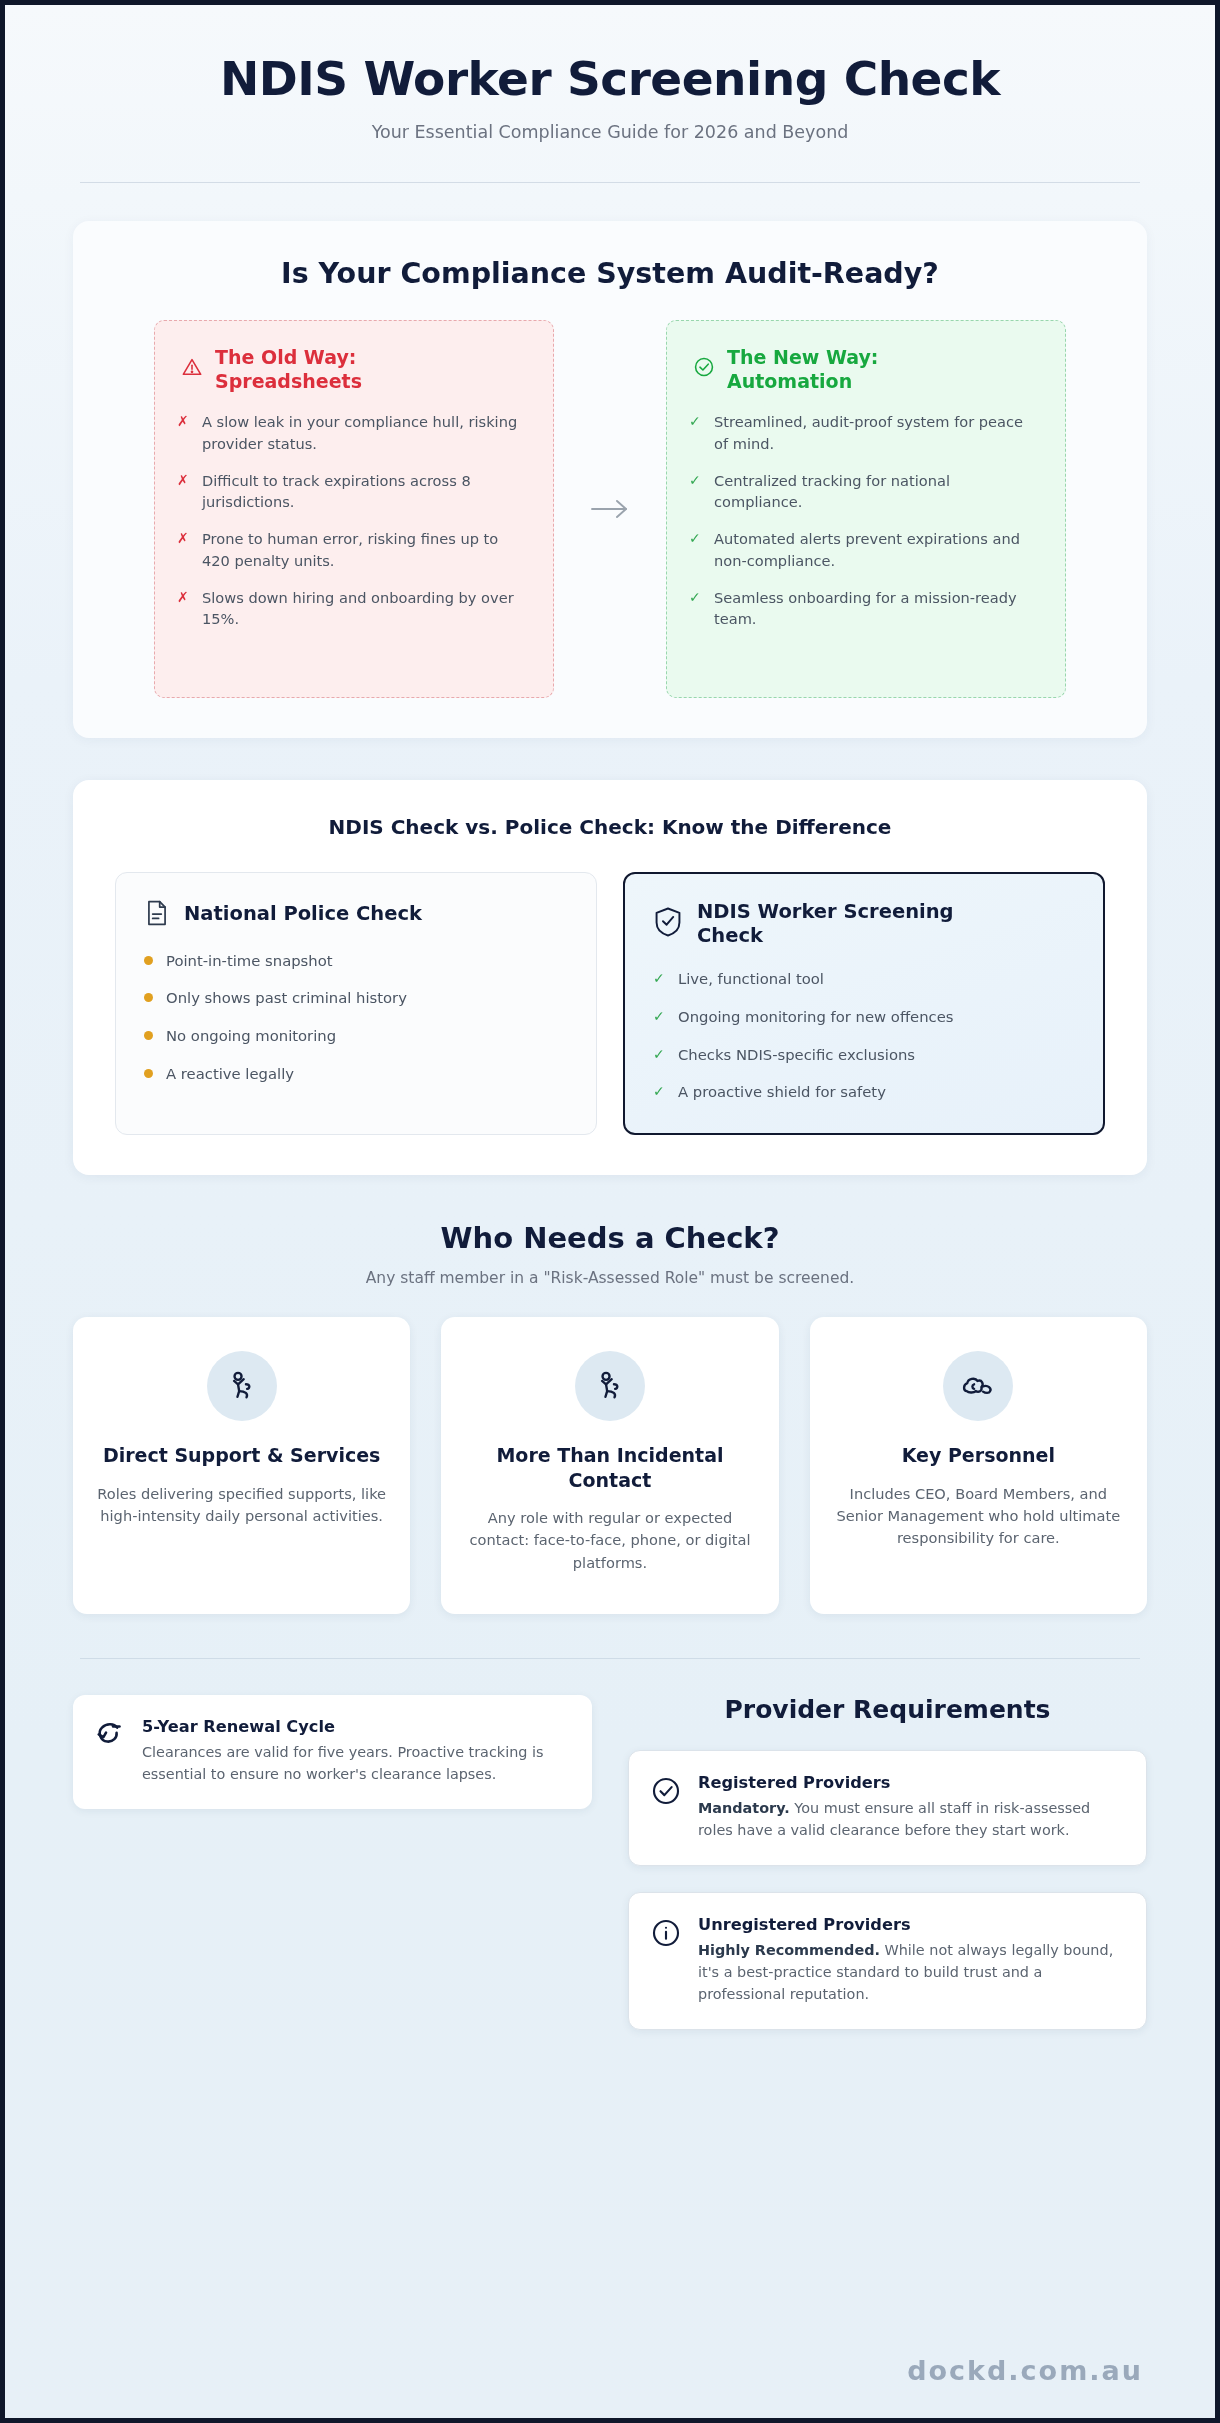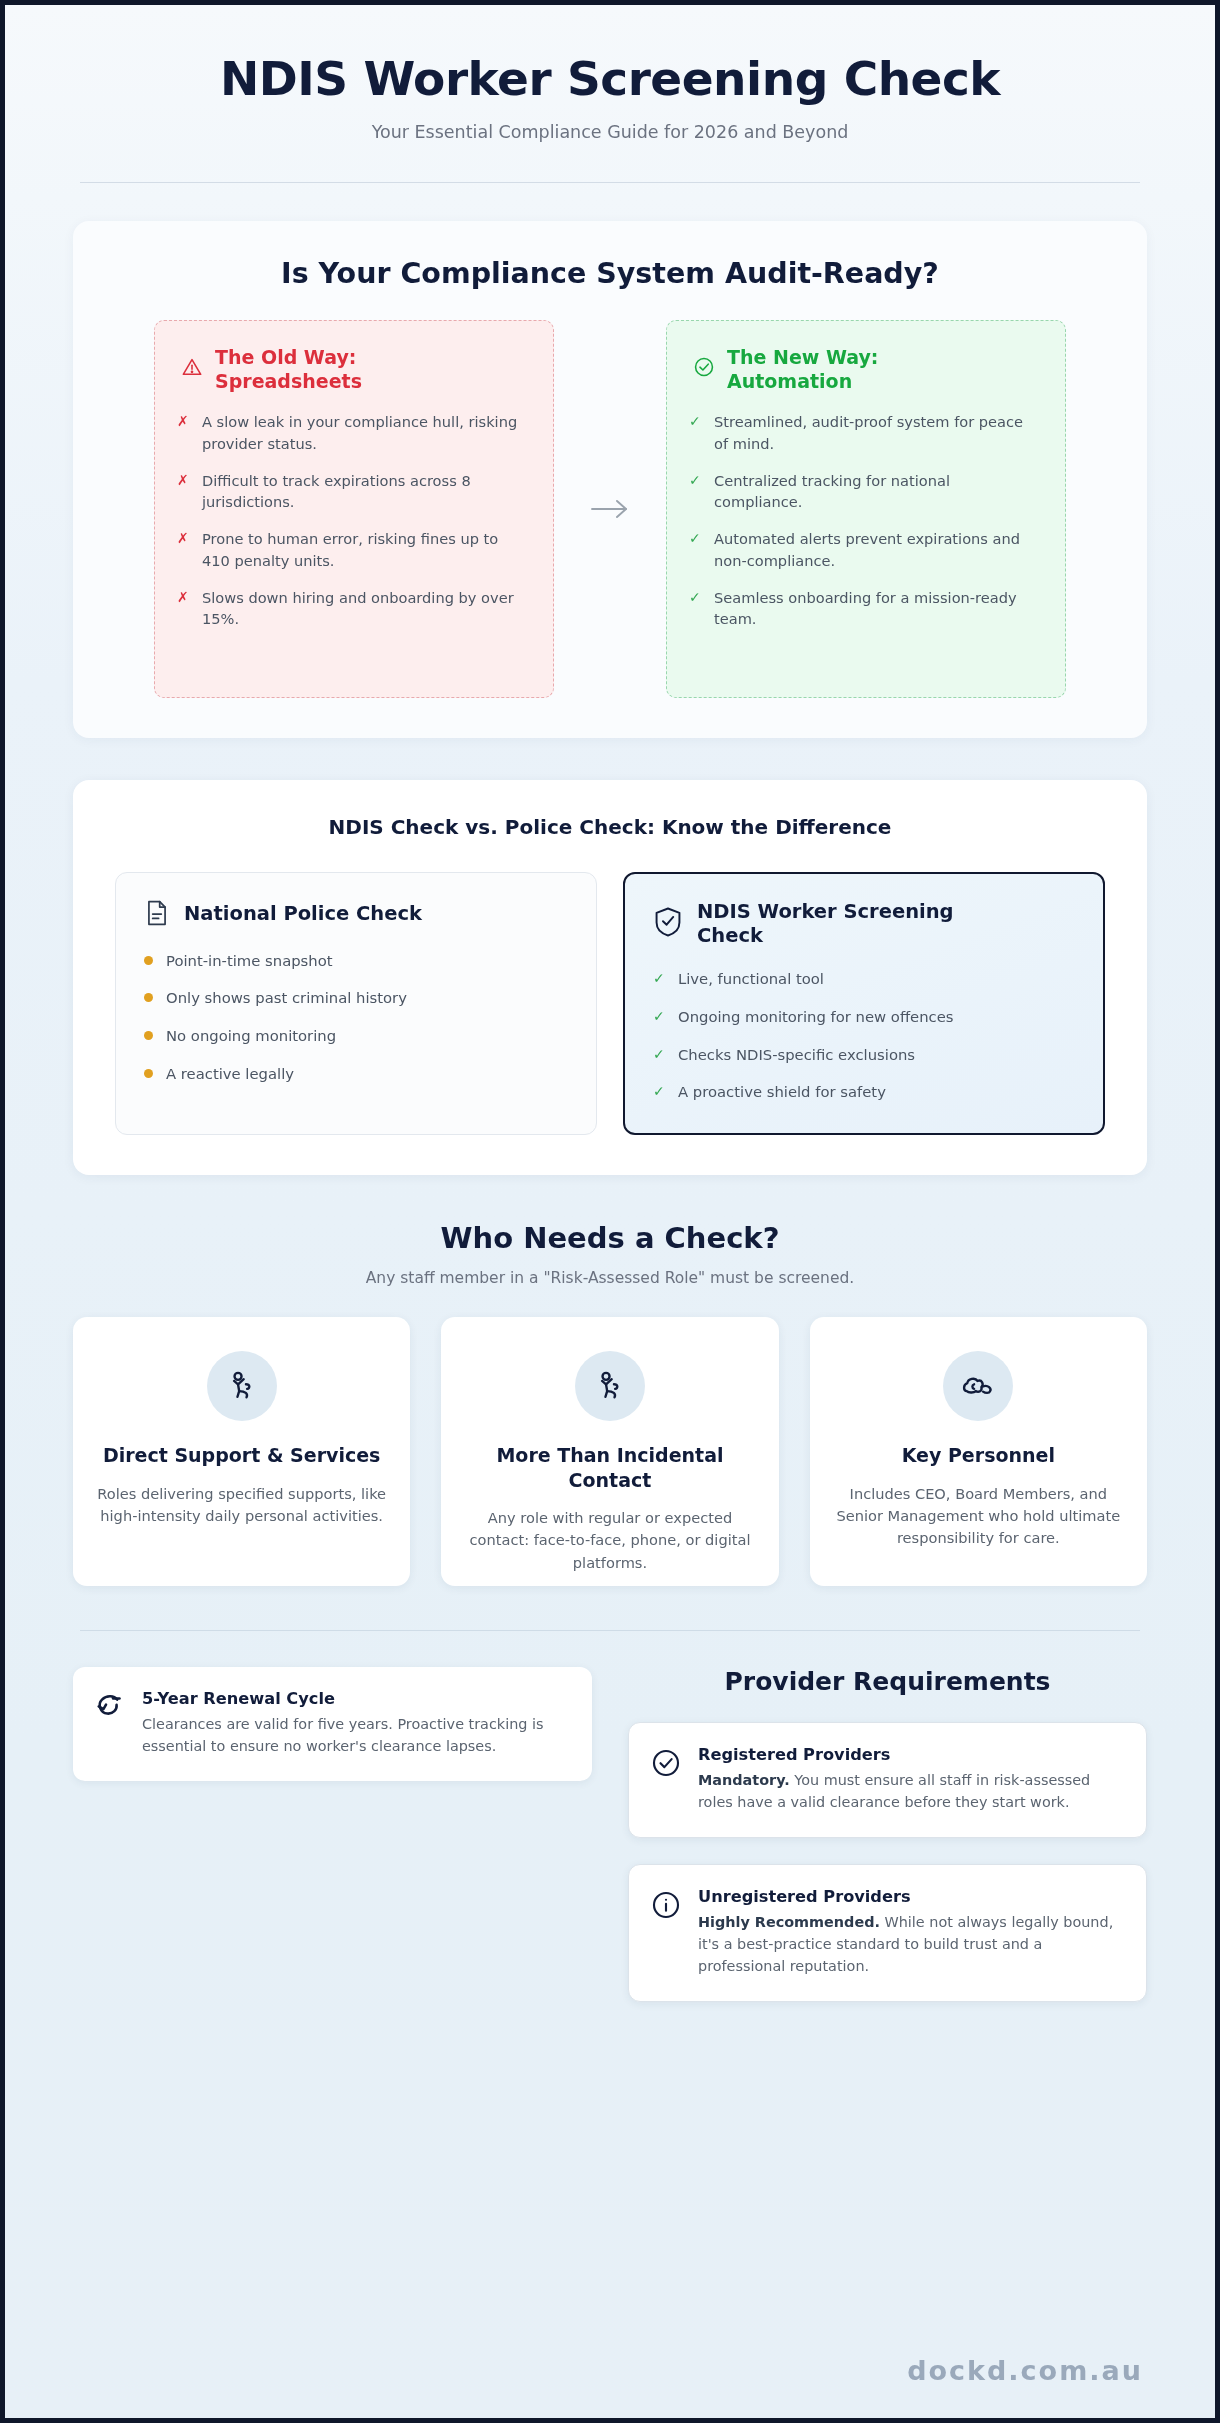--- a/index.html
+++ b/index.html
@@ -222,21 +222,21 @@
   .who-cards {
     margin-top: 30px;
     display: flex;
     gap: 31px;
   }
   .who-card {
     flex: 1;
     background: #ffffff;
     border-radius: 14px;
     box-shadow: 0 2px 10px rgba(30,50,90,0.07);
-    padding: 34px 22px 12px 22px;
+    padding: 34px 22px 40px 22px;
     text-align: center;
   }
   .who-ico {
     width: 70px; height: 70px;
     border-radius: 50%;
     background: #dde9f2;
     margin: 0 auto 22px auto;
     display: flex;
     align-items: center;
     justify-content: center;
@@ -343,21 +343,21 @@
           <li>
             <span class="mk">✗</span>
             <span>A slow leak in your compliance hull, risking provider status.</span>
           </li>
           <li>
             <span class="mk">✗</span>
             <span>Difficult to track expirations across 8 jurisdictions.</span>
           </li>
           <li>
             <span class="mk">✗</span>
-            <span>Prone to human error, risking fines up to 410 penalty units.</span>
+            <span>Prone to human error, risking fines up to 420 penalty units.</span>
           </li>
           <li>
             <span class="mk">✗</span>
             <span>Slows down hiring and onboarding by over 15%.</span>
           </li>
         </ul>
       </div>
 
       <div class="arrow-mid">
         <svg width="44" height="26" viewBox="0 0 44 26" fill="none" stroke="#9aa3ad" stroke-width="1.9" stroke-linecap="round" stroke-linejoin="round">

